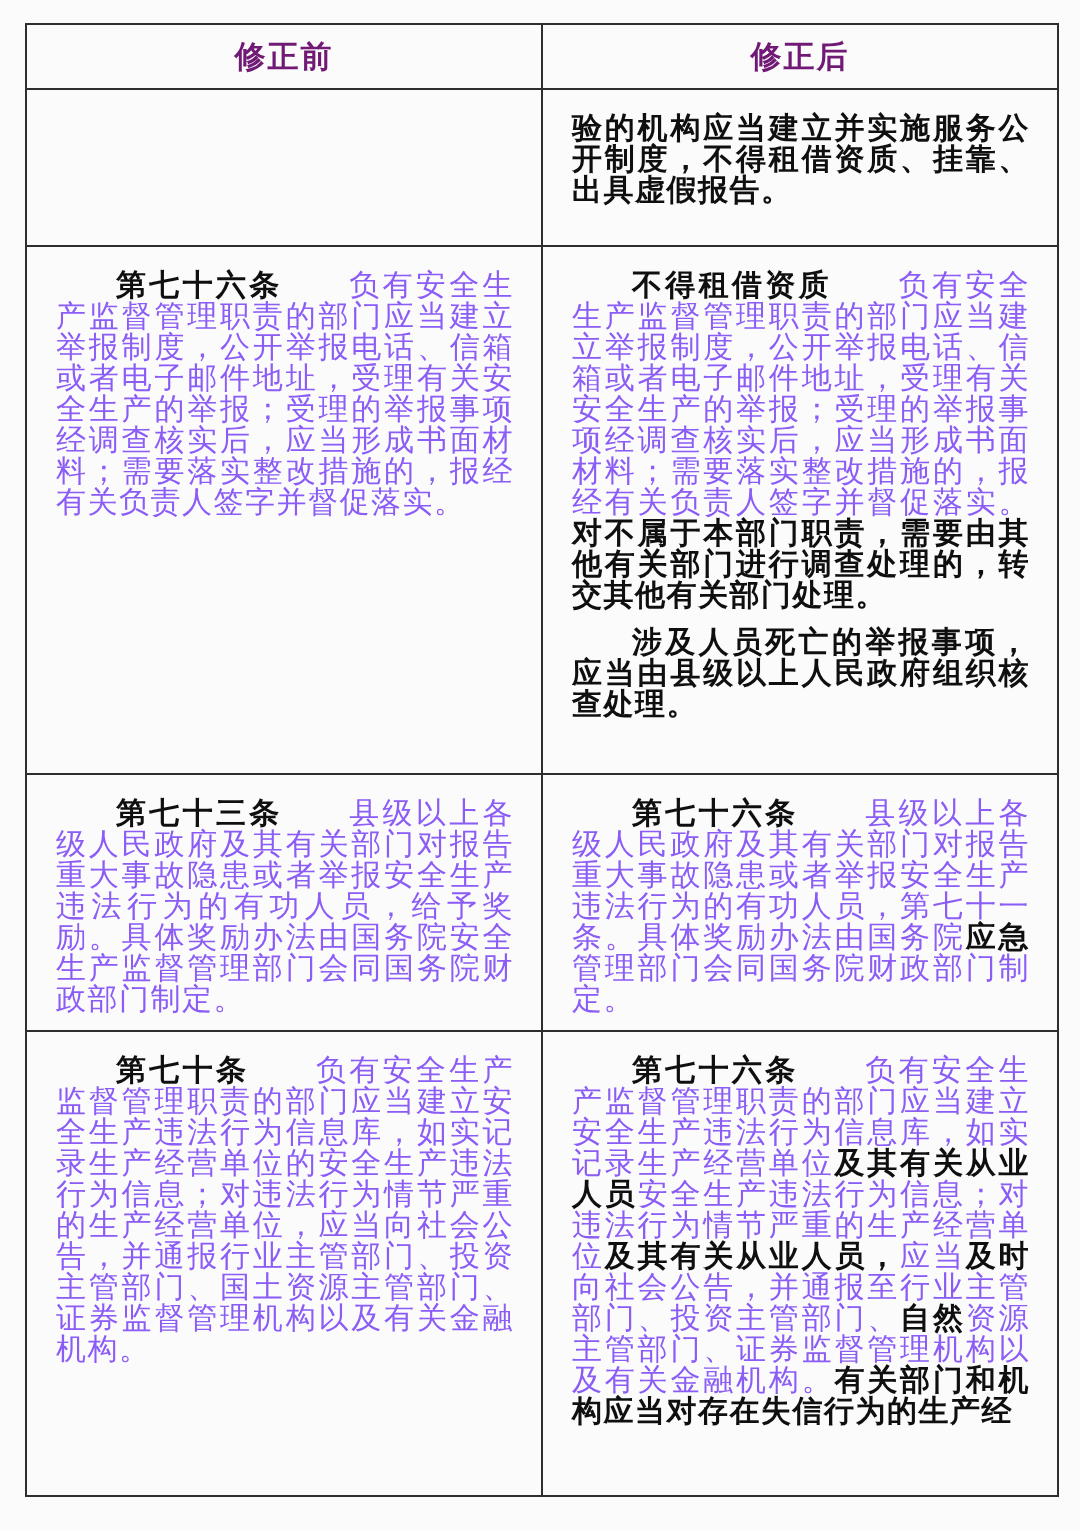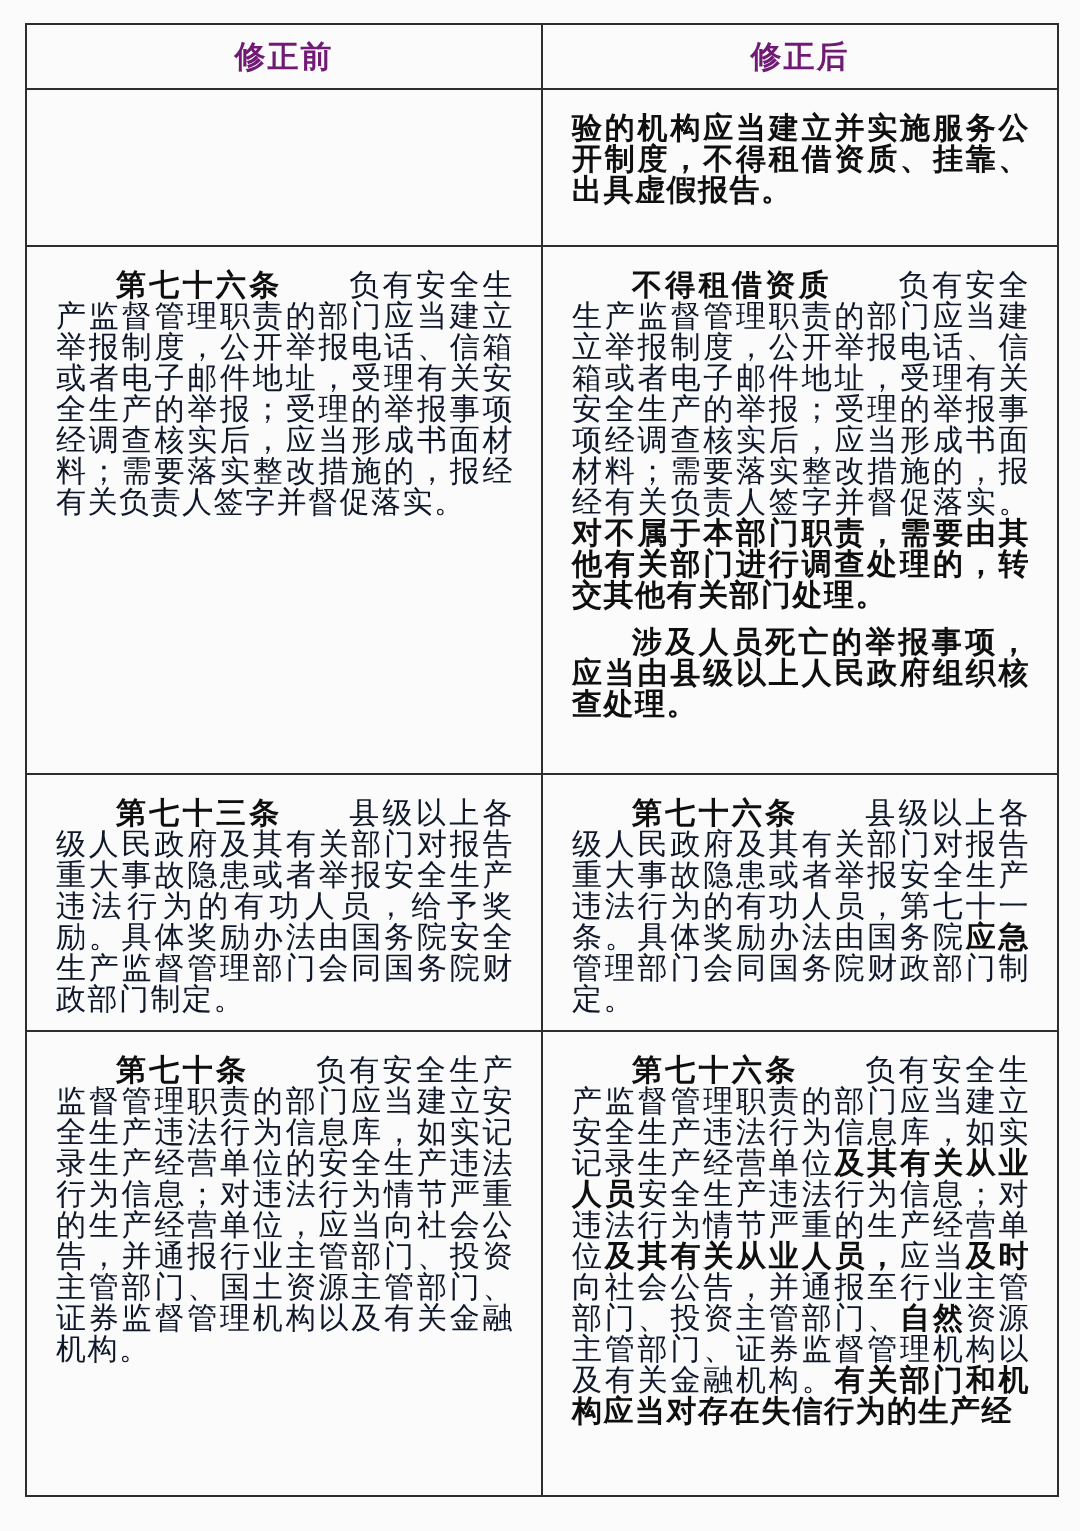--- a/index.html
+++ b/index.html
@@ -51,21 +51,21 @@
   .para {
     font-size: 30px;
     line-height: 31px;
     text-align: justify;
     text-justify: inter-character;
     letter-spacing: 1.5px;
     word-break: break-all;
     margin: 16px;
   }
   .para.indent { text-indent: 2em; }
-  .seg { font-weight: 400; color: #0f172a; }
+  .seg { font-weight: 400; color: #8b5cf6; }
   .seg-b {
     font-family: "Liberation Sans", "DejaVu Sans", sans-serif;
     font-weight: 700;
     color: #0f0f0f;
   }
 </style>
 </head>
 <body>
 
 <div class="page">

